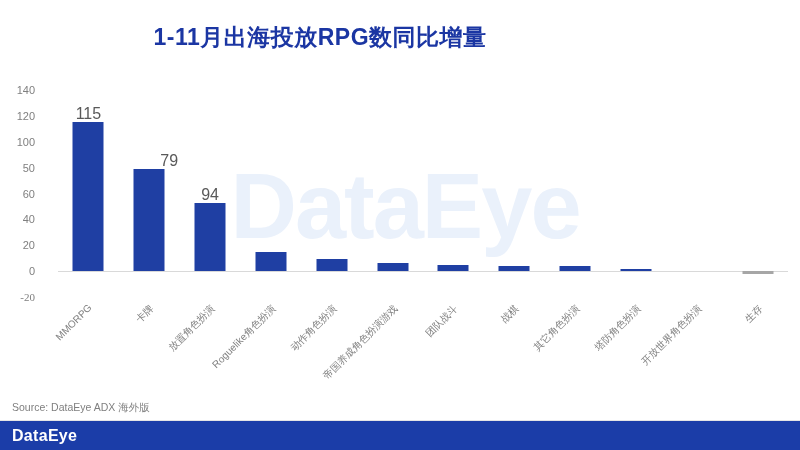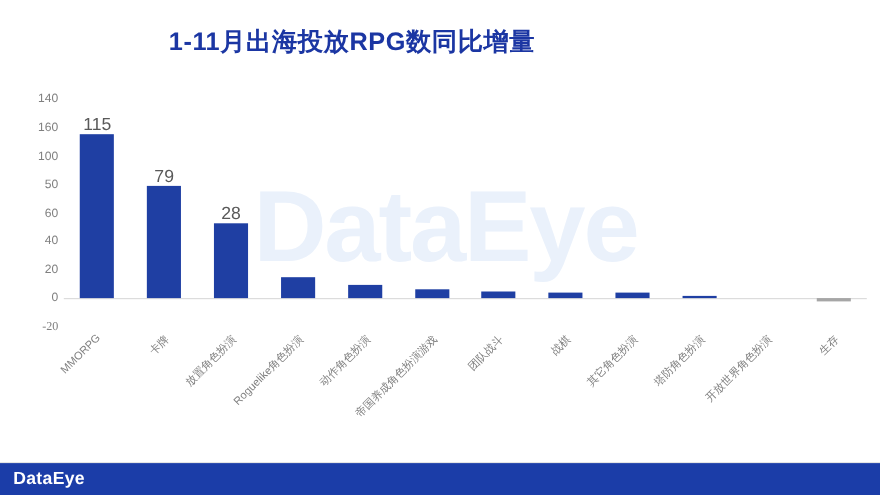--- a/index.html
+++ b/index.html
@@ -66,21 +66,21 @@
     height: 1px;
     background: transparent;
   }
   .gridline.zero {
     background: #d9d9d9;
   }
 
   .ytick {
     position: absolute;
     right: 100%;
-    margin-right: 5px;
+    margin-right: 23px;
     transform: translateY(-50%);
     font-size: 11px;
     color: #7f7f7f;
     white-space: nowrap;
   }
 
   
   .bar-slot {
     position: absolute;
     bottom: 0;
@@ -186,21 +186,21 @@
   <div id="chart-title">1-11月出海投放RPG数同比增量</div>
 
   <div id="watermark">DataEye</div>
 
   <div id="plot-area">
     <div id="gridlines">
         <div class="gridline" style="top: 0px;">
           <span class="ytick">140</span>
         </div>
         <div class="gridline" style="top: 25.875px;">
-          <span class="ytick">160</span>
+          <span class="ytick">120</span>
         </div>
         <div class="gridline" style="top: 51.75px;">
           <span class="ytick">100</span>
         </div>
         <div class="gridline" style="top: 77.625px;">
           <span class="ytick">50</span>
         </div>
         <div class="gridline" style="top: 103.5px;">
           <span class="ytick">60</span>
         </div>
@@ -217,25 +217,25 @@
           <span class="ytick">-20</span>
         </div>
       </div>
     <div id="bars">
         <div class="bar-slot" style="left: 0px; width: 60.8333px;">
           <div class="bar" title="MMORPG: 115" style="top: 32.3438px; height: 148.781px;"></div>
           <div class="bar-value" style="top: 15.3438px;">115</div>
         </div>
         <div class="bar-slot" style="left: 60.8333px; width: 60.8333px;">
           <div class="bar" title="卡牌: 79" style="top: 78.9187px; height: 102.206px;"></div>
-          <div class="bar-value" style="top: 61.9187px;">79</div>
+          <div class="bar-value" style="top: 61.9187px; margin-left: 20px;">79</div>
         </div>
         <div class="bar-slot" style="left: 121.667px; width: 60.8333px;">
           <div class="bar" title="放置角色扮演: 53" style="top: 112.556px; height: 68.5687px;"></div>
-          <div class="bar-value" style="top: 95.5563px;">28</div>
+          <div class="bar-value" style="top: 95.5563px;">94</div>
         </div>
         <div class="bar-slot" style="left: 182.5px; width: 60.8333px;">
           <div class="bar" title="Roguelike角色扮演: 15" style="top: 161.719px; height: 19.4062px;"></div>
         </div>
         <div class="bar-slot" style="left: 243.333px; width: 60.8333px;">
           <div class="bar" title="动作角色扮演: 9" style="top: 169.481px; height: 11.6438px;"></div>
         </div>
         <div class="bar-slot" style="left: 304.167px; width: 60.8333px;">
           <div class="bar" title="帝国养成角色扮演游戏: 6" style="top: 173.363px; height: 7.7625px;"></div>
         </div>
@@ -290,18 +290,19 @@
         <div class="xlabel"><span class="xlabel-inner">塔防角色扮演</span></div>
       </div>
       <div class="xlabel-slot" style="left: 608.333px; width: 60.8333px;">
         <div class="xlabel"><span class="xlabel-inner">开放世界角色扮演</span></div>
       </div>
       <div class="xlabel-slot" style="left: 669.167px; width: 60.8333px;">
         <div class="xlabel"><span class="xlabel-inner">生存</span></div>
       </div>
     </div>
 
+  <div id="source-note">Source: DataEye ADX 海外版</div>
 
   <div id="divider"></div>
   <div id="footer-bar"></div>
   <div id="footer-logo">DataEye</div>
 
 </div>
 
 </body></html>

